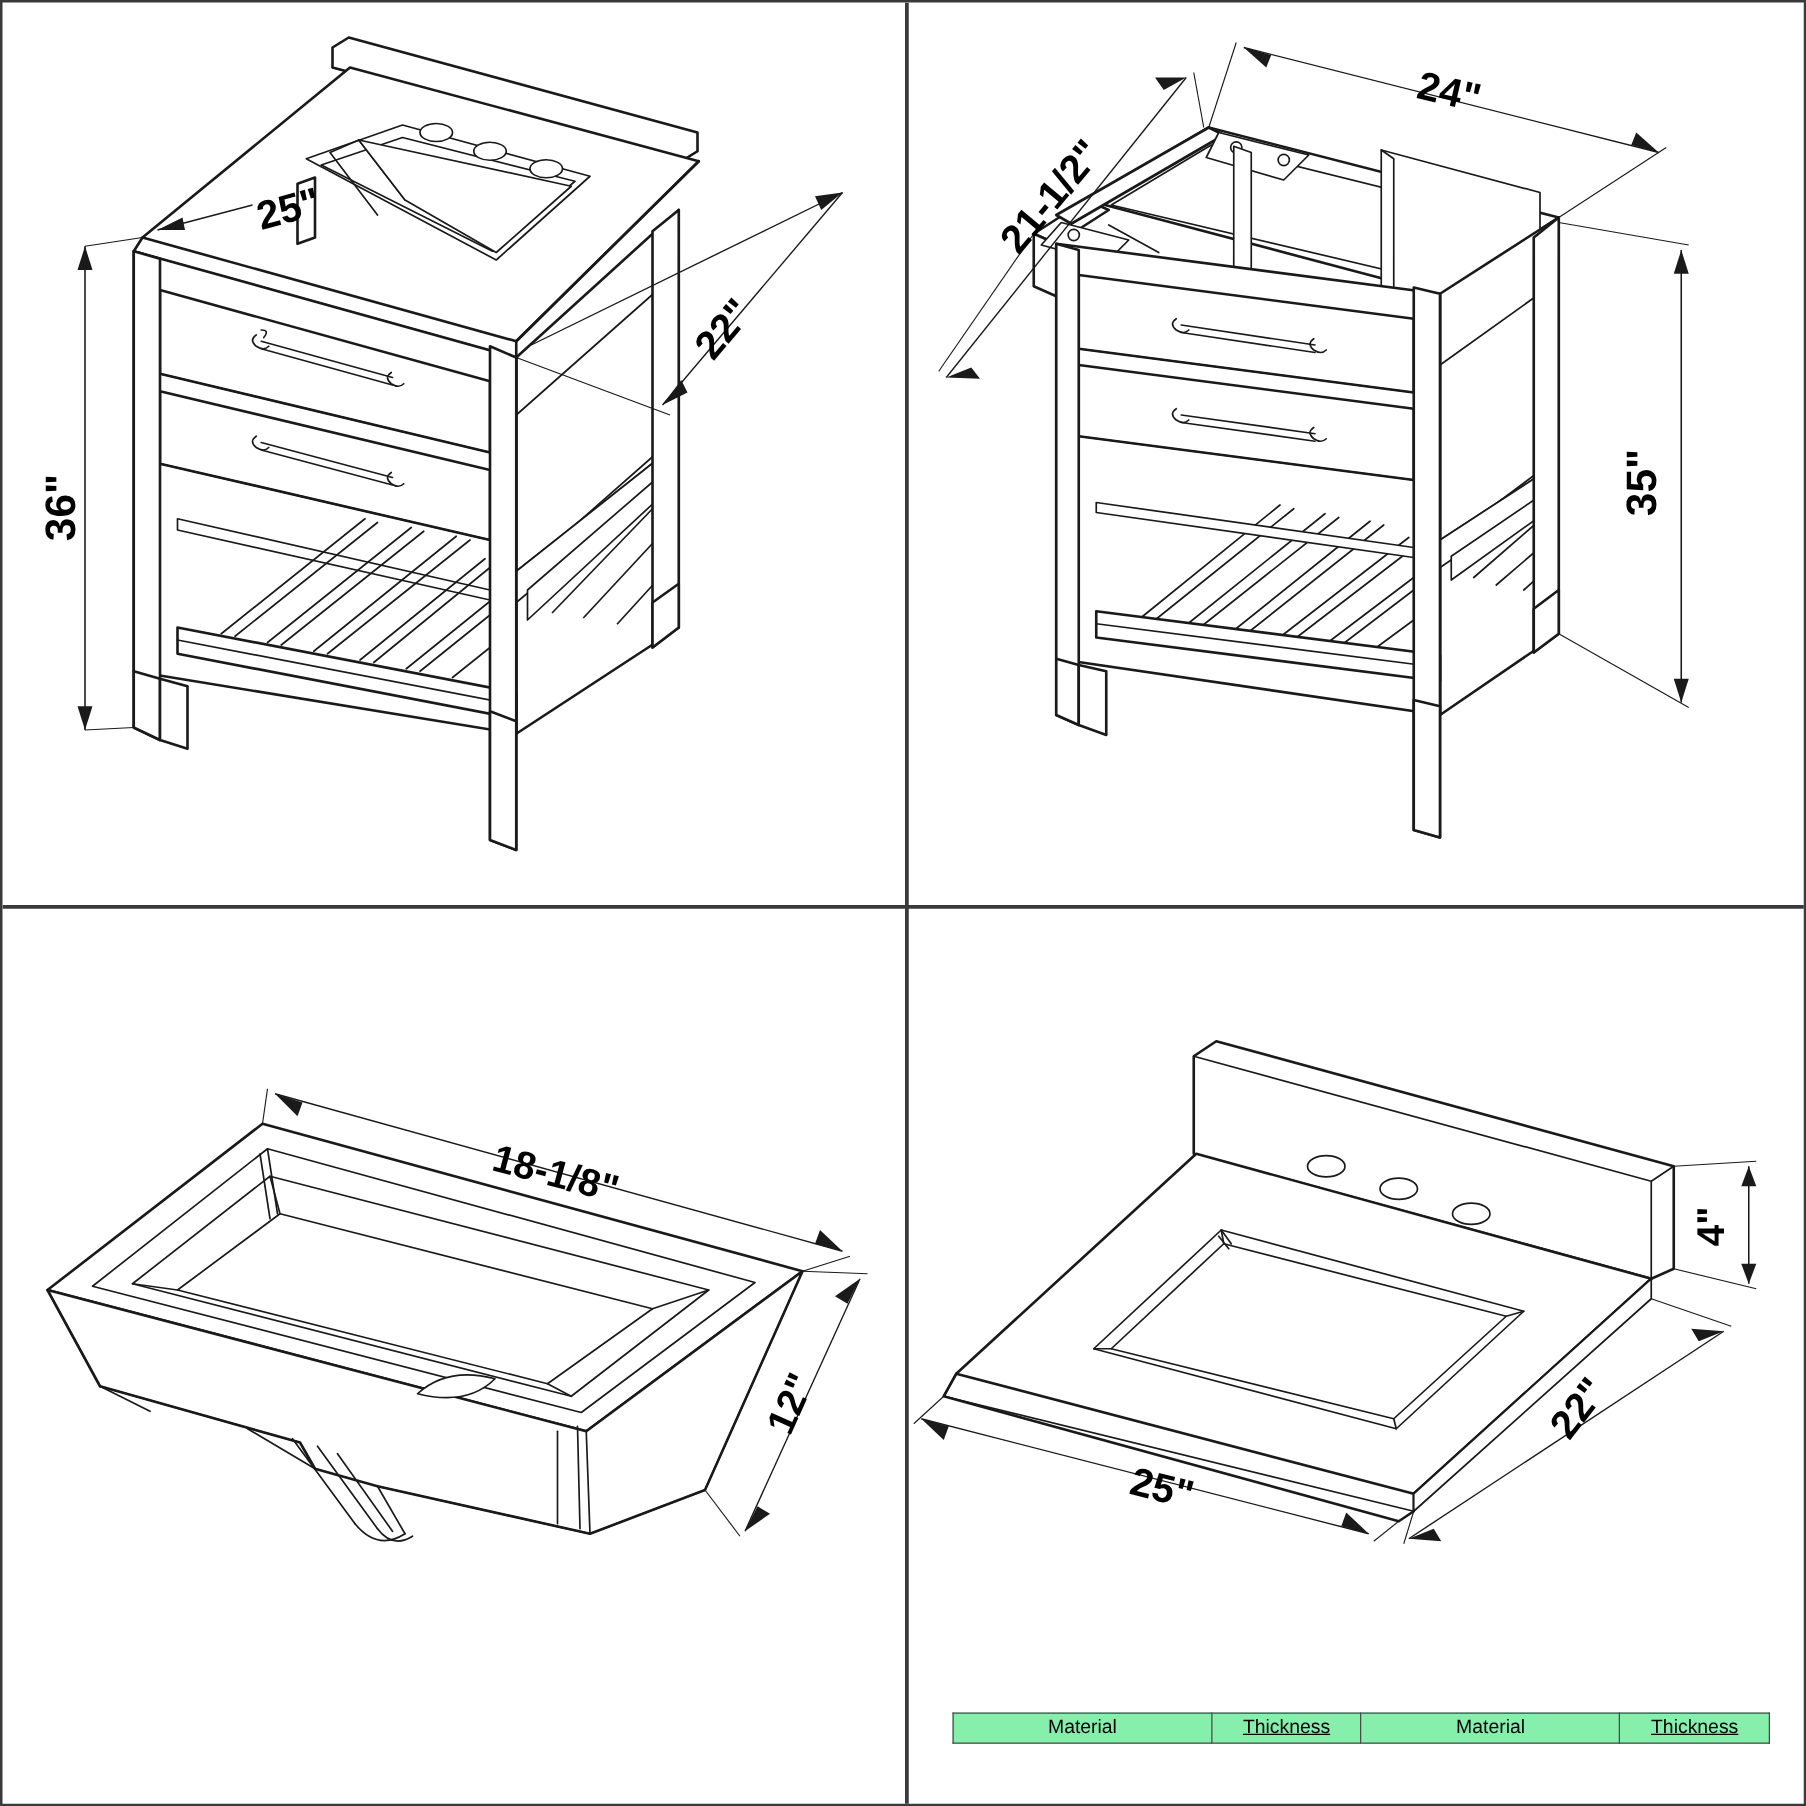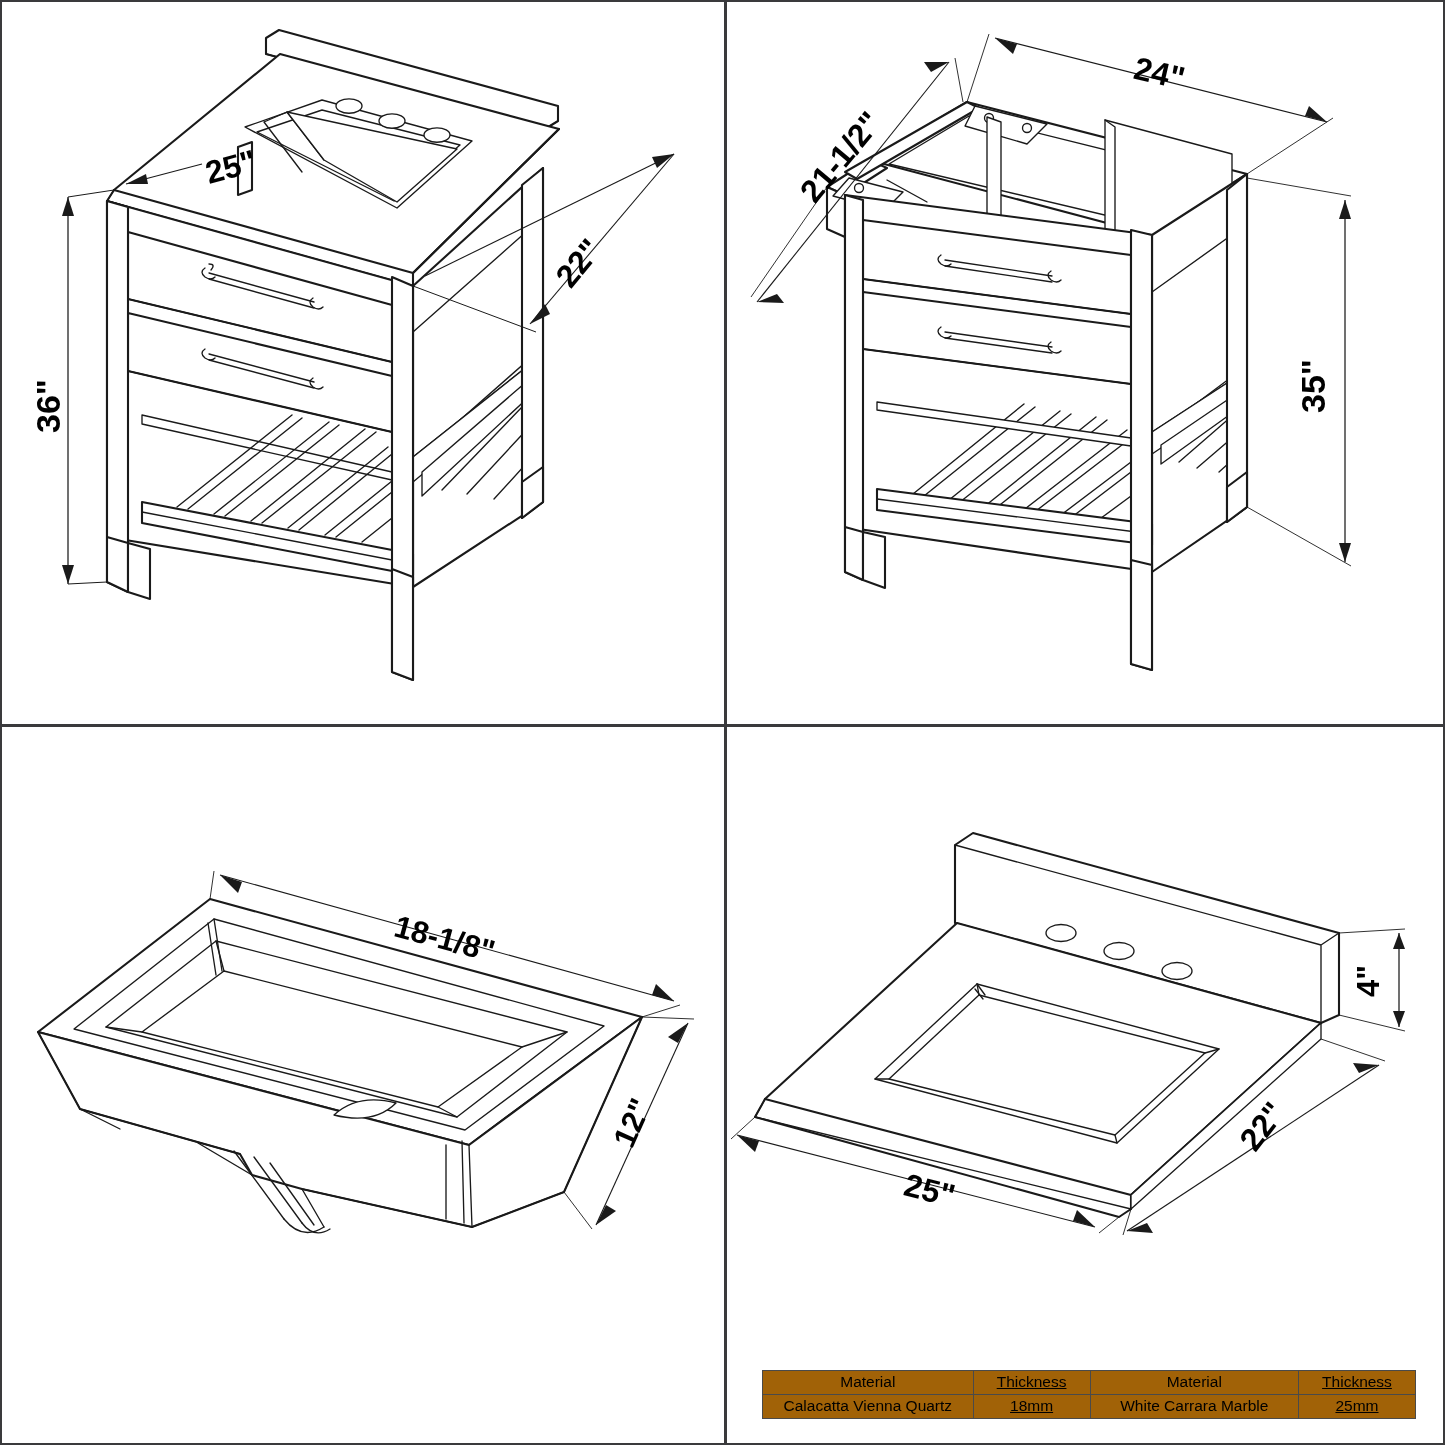--- a/index.html
+++ b/index.html
@@ -20,21 +20,21 @@
   
   .ln{fill:none;stroke:#1a1a1a;stroke-width:2.1;stroke-linejoin:round;stroke-linecap:round;}
   .ln-t{fill:none;stroke:#1a1a1a;stroke-width:1.35;stroke-linejoin:round;stroke-linecap:round;}
   .fillw{fill:#ffffff;stroke:#1a1a1a;stroke-width:2.1;stroke-linejoin:round;}
   .fillw-t{fill:#ffffff;stroke:#1a1a1a;stroke-width:1.35;stroke-linejoin:round;}
   .dim{fill:none;stroke:#1a1a1a;stroke-width:1.25;}
   .dimtxt{font-family:"Liberation Sans",sans-serif;font-weight:bold;fill:#000;}
   
   #spec-table{
     position:absolute;left:760px;top:1368px;width:654px;
-    border-collapse:collapse;background:#a16207;
+    border-collapse:collapse;background:#86efac;
   }
   #spec-table td{
     border:1.3px solid #4a4a4a;text-align:center;color:#000;
     font-family:"Liberation Sans",sans-serif;font-size:15.5px;
     padding:3px 2px;height:17px;line-height:1.05;white-space:nowrap;
   }
   #spec-table td.c-mat{width:210px;}
   #spec-table td.c-thk{width:117px;text-decoration:underline;}
 </style>
 </head>
@@ -368,22 +368,16 @@
   </div>
 
   <table id="spec-table">
     <tbody>
       <tr>
         <td class="c-mat">Material</td>
         <td class="c-thk">Thickness</td>
         <td class="c-mat">Material</td>
         <td class="c-thk">Thickness</td>
       </tr>
-      <tr>
-        <td class="c-mat">Calacatta Vienna Quartz</td>
-        <td class="c-thk">18mm</td>
-        <td class="c-mat">White Carrara Marble</td>
-        <td class="c-thk">25mm</td>
-      </tr>
     </tbody>
   </table>
 
 </div>
 
 </body></html>

